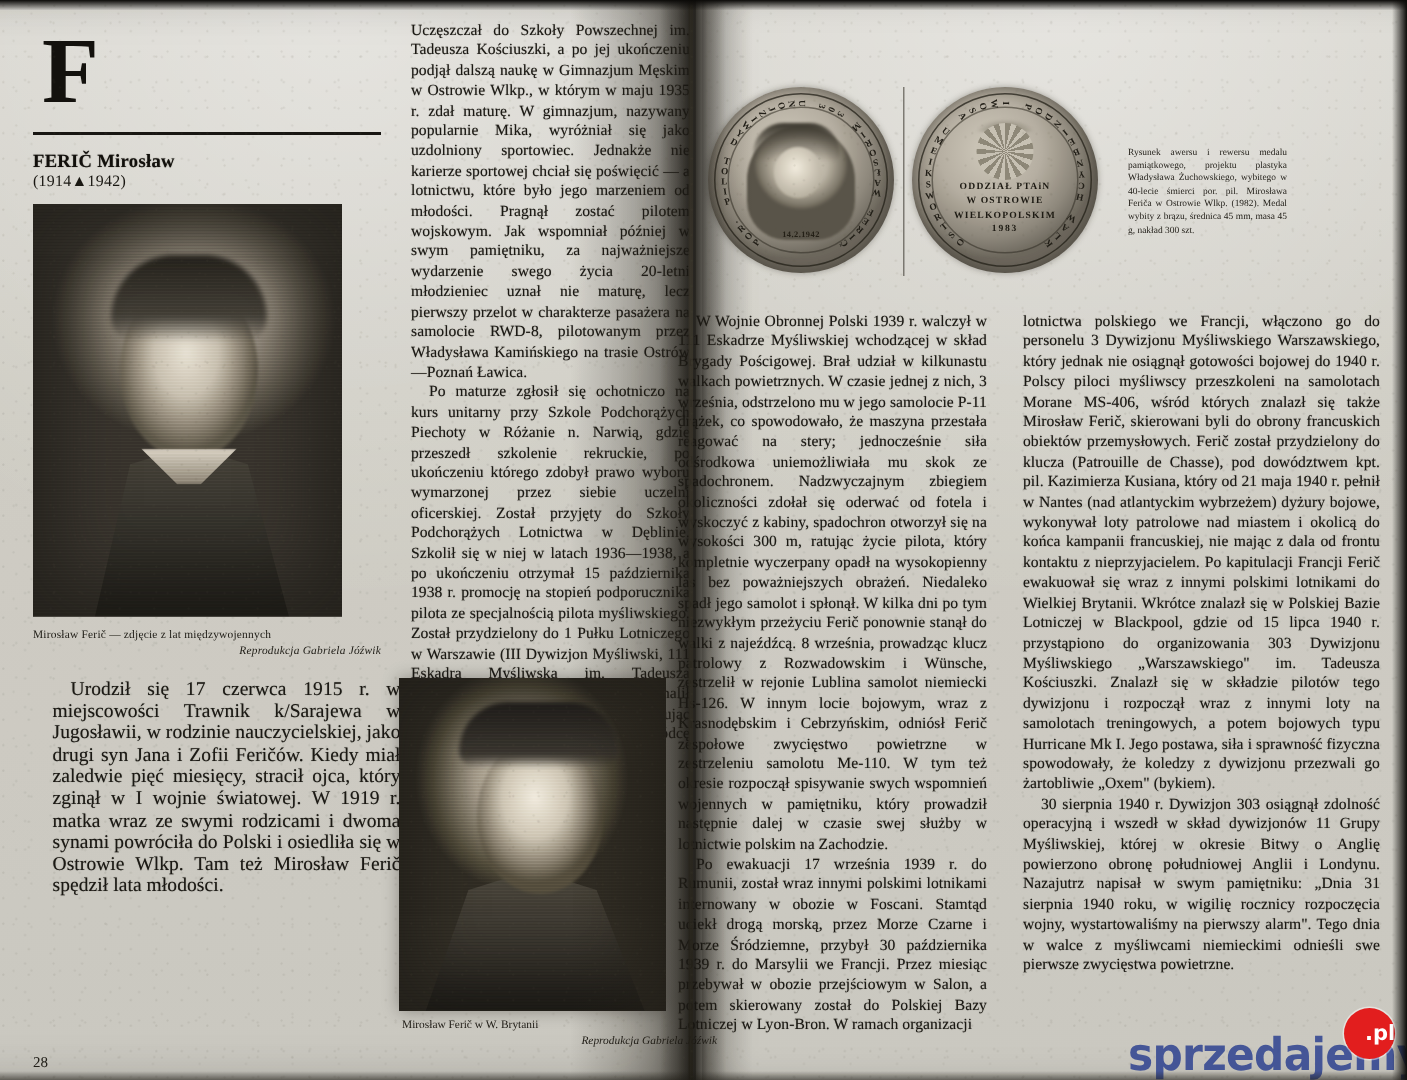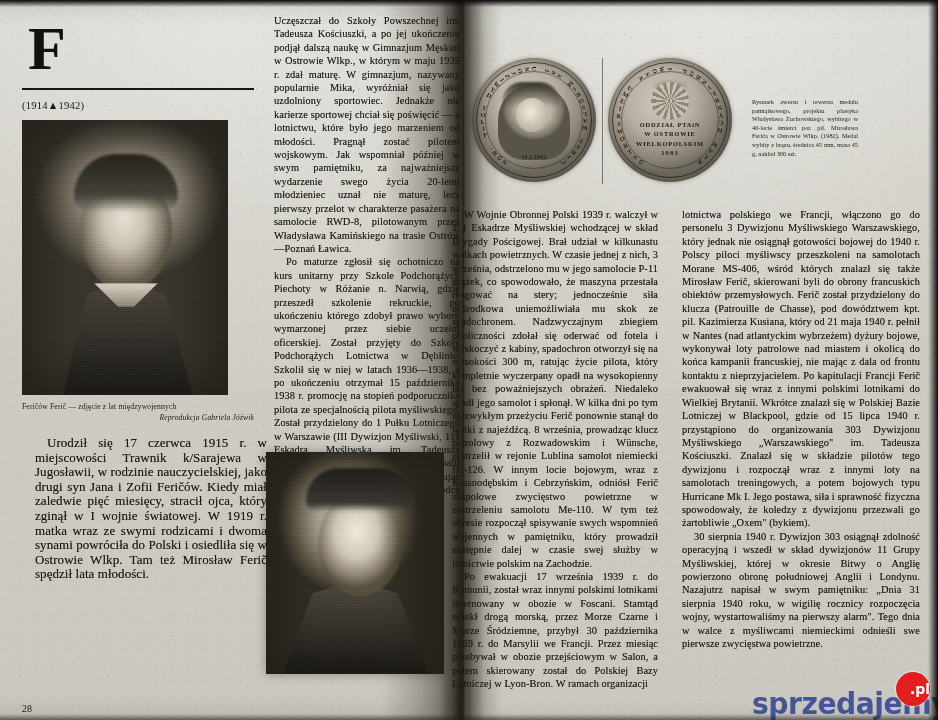--- a/index.html
+++ b/index.html
@@ -515,33 +515,34 @@
 <body>
 
 <div id="scan">
 
   <div id="page-left" class="page"></div>
   <div id="page-right" class="page"></div>
 
   <div id="left-col">
     <div id="dropcap-f">F</div>
     <div id="letter-rule"></div>
+    <div id="entry-name">FERIČ Mirosław</div>
     <div id="entry-dates">(1914▲1942)</div>
 
     <div id="photo-portrait-1" class="photo">
       <div class="torso"></div>
       <div class="face"></div>
       <div class="hair"></div>
       <div class="collar"></div>
       <div class="grain"></div>
       <div class="vign"></div>
     </div>
 
     <div id="cap-1">
-      <span>Feričów Ferič — zdjęcie z lat międzywojennych</span>
+      <span>Mirosław Ferič — zdjęcie z lat międzywojennych</span>
       <span class="repro">Reprodukcja Gabriela Jóźwik</span>
     </div>
 
     <div id="left-body" class="txt">
       <p>Urodził się 17 czerwca 1915 r. w miejscowości Trawnik k/Sarajewa w Jugosławii, w rodzinie nauczycielskiej, jako drugi syn Jana i Zofii Feričów. Kiedy miał zaledwie pięć miesięcy, stracił ojca, który zginął w I wojnie światowej. W 1919 r. matka wraz ze swymi rodzicami i dwoma synami powróciła do Polski i osiedliła się w Ostrowie Wlkp. Tam też Mirosław Ferič spędził lata młodości.</p>
     </div>
   </div>
 
   <div id="page-no">28</div>
 
@@ -554,20 +555,24 @@
     <p>W Wojnie Obronnej Polski 1939 r. walczył w 111 Eskadrze Myśliwskiej wchodzącej w skład Brygady Pościgowej. Brał udział w kilkunastu walkach powietrznych. W czasie jednej z nich, 3 września, odstrzelono mu w jego samolocie P-11 drążek, co spowodowało, że maszyna przestała reagować na stery; jednocześnie siła odśrodkowa uniemożliwiała mu skok ze spadochronem. Nadzwyczajnym zbiegiem okoliczności zdołał się oderwać od fotela i wyskoczyć z kabiny, spadochron otworzył się na wysokości 300 m, ratując życie pilota, który kompletnie wyczerpany opadł na wysokopienny las bez poważniejszych obrażeń. Niedaleko spadł jego samolot i spłonął. W kilka dni po tym niezwykłym przeżyciu Ferič ponownie stanął do walki z najeźdźcą. 8 września, prowadząc klucz patrolowy z Rozwadowskim i Wünsche, zestrzelił w rejonie Lublina samolot niemiecki Hs-126. W innym locie bojowym, wraz z Krasnodębskim i Cebrzyńskim, odniósł Ferič zespołowe zwycięstwo powietrzne w zestrzeleniu samolotu Me-110. W tym też okresie rozpoczął spisywanie swych wspomnień wojennych w pamiętniku, który prowadził następnie dalej w czasie swej służby w lotnictwie polskim na Zachodzie.</p>
     <p>Po ewakuacji 17 września 1939 r. do Rumunii, został wraz innymi polskimi lotnikami internowany w obozie w Foscani. Stamtąd uciekł drogą morską, przez Morze Czarne i Morze Śródziemne, przybył 30 października 1939 r. do Marsylii we Francji. Przez miesiąc przebywał w obozie przejściowym w Salon, a potem skierowany został do Polskiej Bazy Lotniczej w Lyon-Bron. W ramach organizacji</p>
   </div>
 
   <div id="photo-portrait-2" class="photo">
     <div class="torso2"></div>
     <div class="face2"></div>
     <div class="cap2"></div>
     <div class="grain"></div>
     <div class="vign2"></div>
+  </div>
+  <div id="cap-2">
+    <span>Mirosław Ferič w W. Brytanii</span>
+    <span class="repro">Reprodukcja Gabriela Jóźwik</span>
   </div>
 
   <div id="medals">
 
     <div id="medal-obverse" class="medal">
       <div class="rim"></div>
       <div class="rim2"></div>
       <div class="bust"></div>
       <div class="bust-hair"></div>
       <div class="bust-face"></div>

